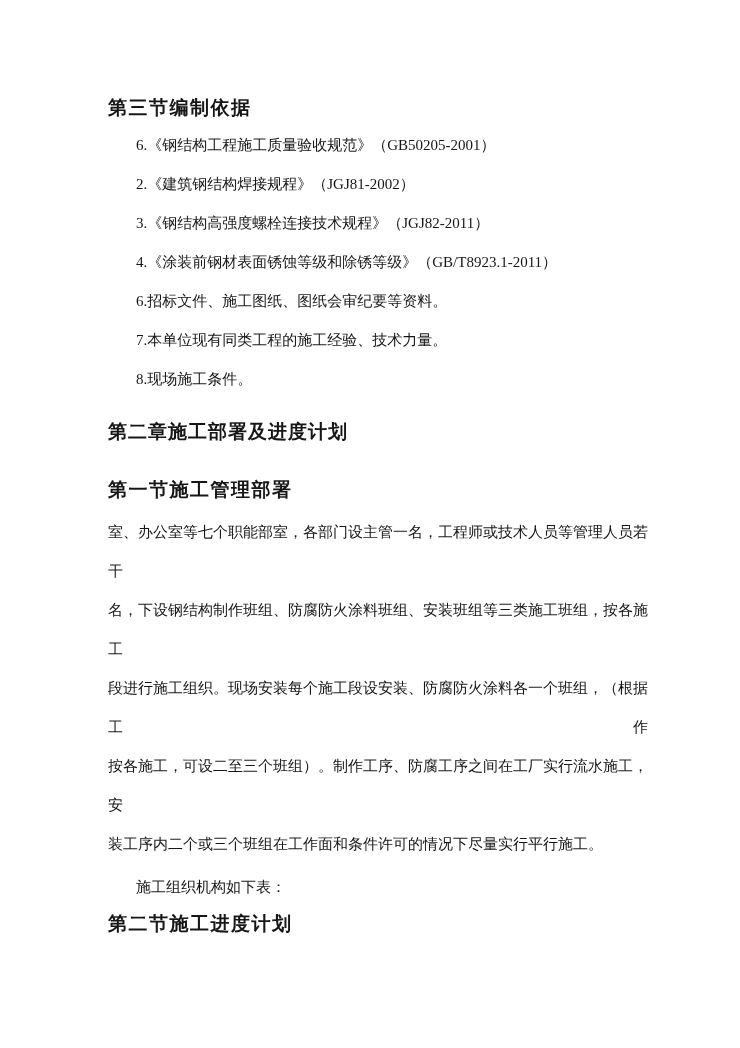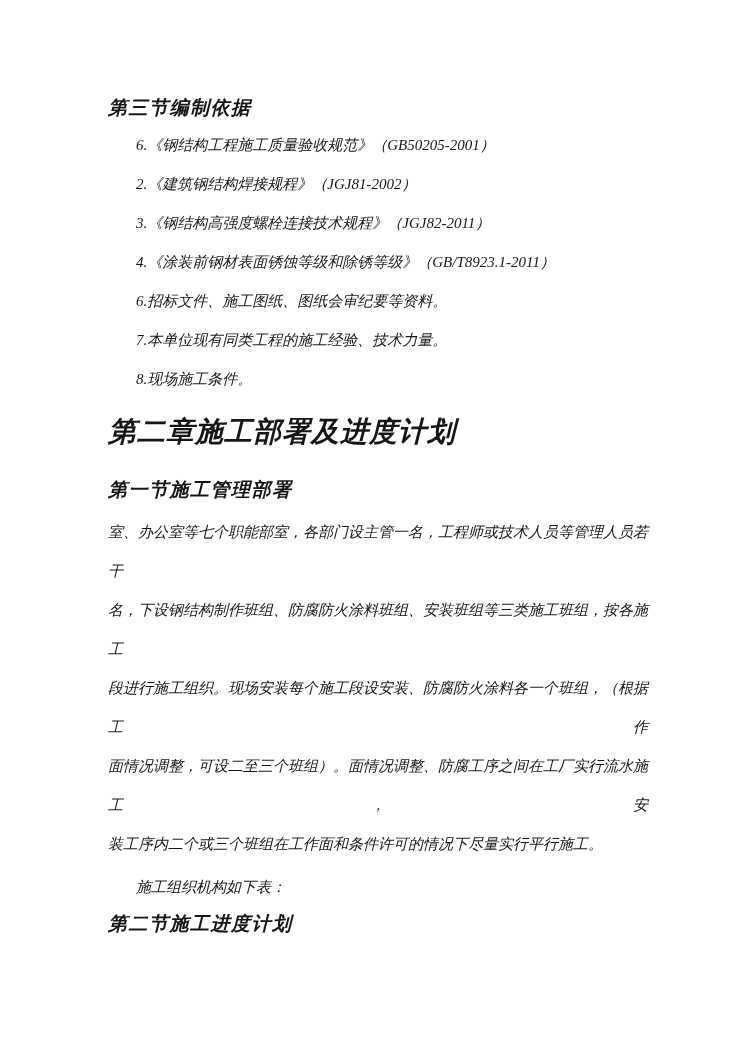--- a/index.html
+++ b/index.html
@@ -8,40 +8,39 @@
     background: #ffffff;
   }
   .page {
     position: relative;
     width: 740px;
     height: 940px;
     background: #ffffff;
     font-family: "Liberation Serif", "DejaVu Serif", serif;
     color: #161616;
     overflow: hidden;
-    font-style: italic;
   }
   .content {
     position: absolute;
     left: 108px;
     top: 0;
     width: 540px;
   }
   .sec-title {
     font-size: 19px;
     font-weight: bold;
     line-height: 22px;
     letter-spacing: 1.5px;
     margin: 0;
   }
   .sec-title-1 { margin-top: 97px; }
   .sec-title-2 { margin-top: 30px; }
   .sec-title-3 { margin-top: 6px; }
   .chap-title {
-    font-size: 28px;
+    font-size: 19px;
     font-weight: bold;
     line-height: 34px;
     letter-spacing: 1px;
     margin: 0;
   }
   .chap-title-2 { margin-top: 16px; }
   .ref-list { margin-top: 7px; }
   .ref-item {
     font-size: 15px;
     line-height: 39px;
@@ -99,21 +98,21 @@
     </div>
 
     <h1 class="chap-title chap-title-2">第二章施工部署及进度计划</h1>
 
     <h2 class="sec-title sec-title-2">第一节施工管理部署</h2>
 
     <div class="para">
       <div class="para-line">室、办公室等七个职能部室，各部门设主管一名，工程师或技术人员等管理人员若干</div>
       <div class="para-line">名，下设钢结构制作班组、防腐防火涂料班组、安装班组等三类施工班组，按各施工</div>
       <div class="para-line">段进行施工组织。现场安装每个施工段设安装、防腐防火涂料各一个班组，（根据工作</div>
-      <div class="para-line">面情况调整，可设二至三个班组）。面情况调整、防腐工序之间在工厂实行流水施工，安</div>
+      <div class="para-line">按各施工，可设二至三个班组）。制作工序、防腐工序之间在工厂实行流水施工，安</div>
       <div class="para-line last">装工序内二个或三个班组在工作面和条件许可的情况下尽量实行平行施工。</div>
     </div>
 
     <div class="note-line">施工组织机构如下表：</div>
 
     <h2 class="sec-title sec-title-3">第二节施工进度计划</h2>
 
     <div class="small-line">施工进度计划详见附表。</div>
 
   </div>

